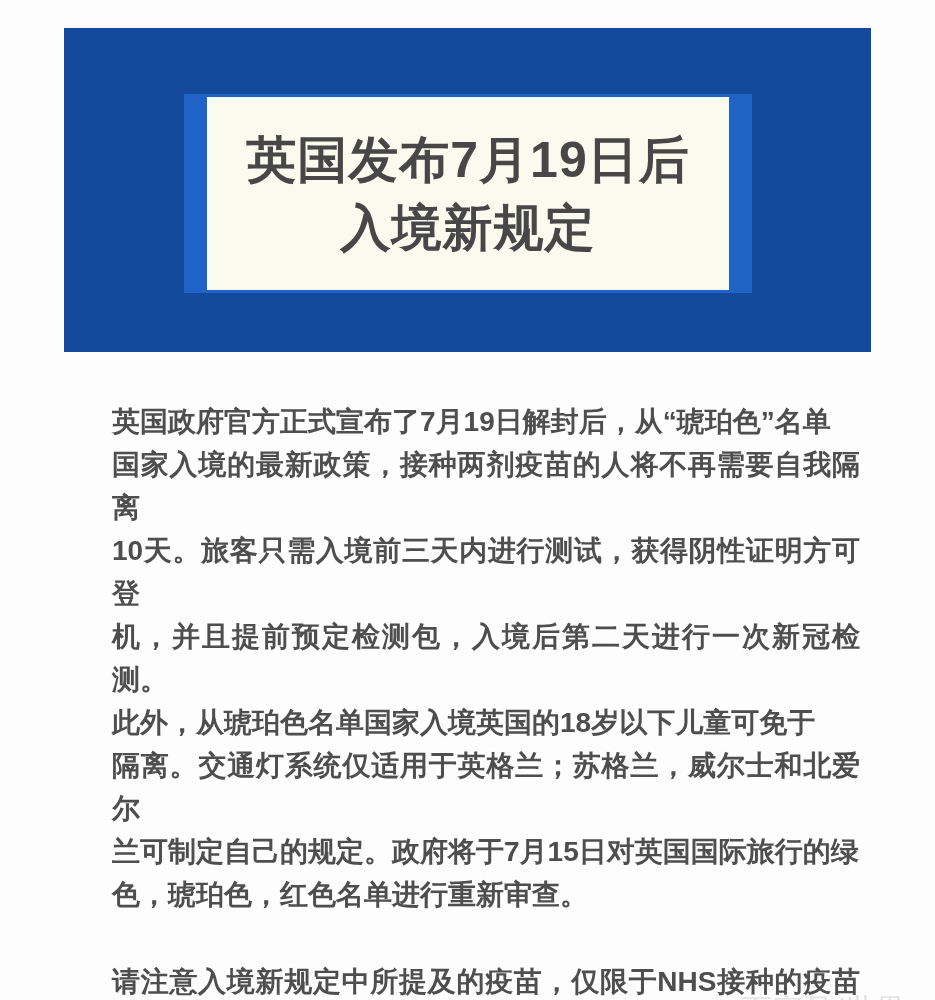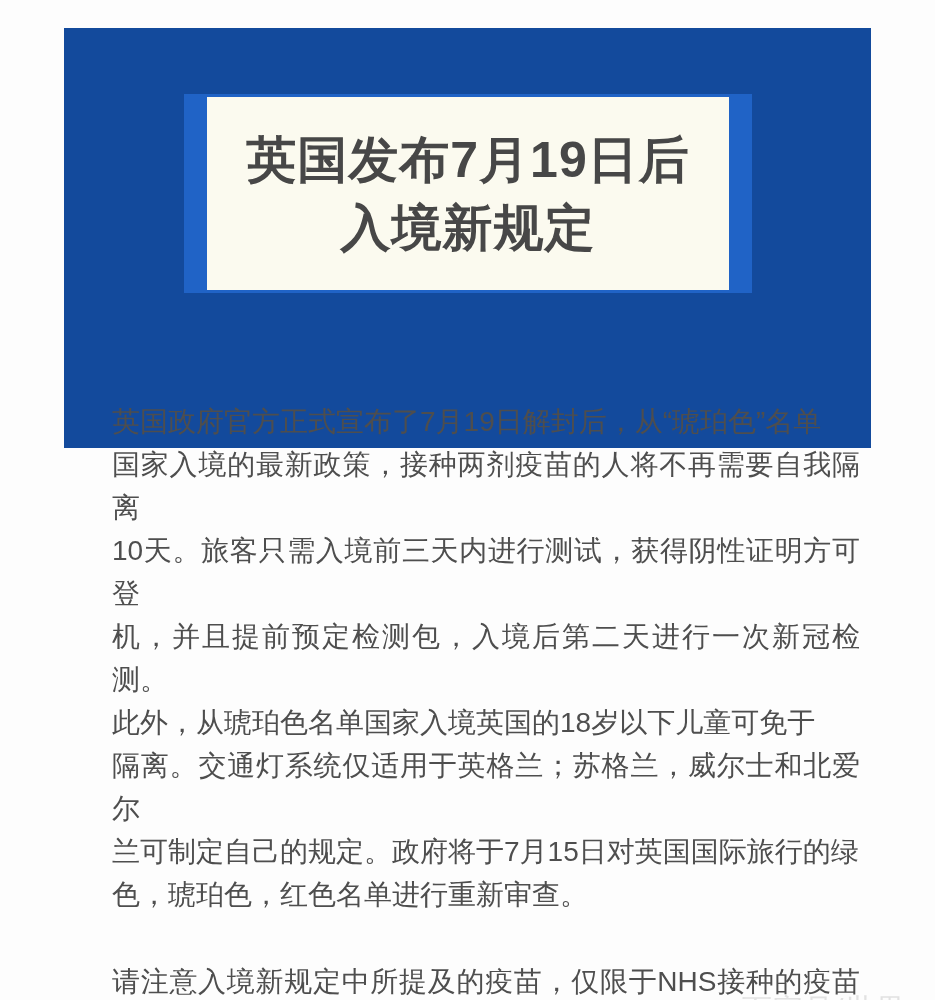--- a/index.html
+++ b/index.html
@@ -19,21 +19,21 @@
     position: relative;
     overflow: hidden;
     background: var(--page);
     font-family: "Liberation Sans", sans-serif;
   }
   .banner {
     position: absolute;
     left: 64px;
     top: 28px;
     width: 807px;
-    height: 420px;
+    height: 324px;
     background: var(--banner);
   }
   .accent-underlay {
     position: absolute;
     left: 120px;
     top: 66px;
     width: 568px;
     height: 199px;
     background: var(--accent);
   }
@@ -62,20 +62,21 @@
     left: 112px;
     top: 400px;
     width: 748px;
     color: var(--body-text);
     font-size: 28px;
     line-height: 43px;
     text-align: justify;
   }
   .para {
     white-space: pre-line;
+    font-weight: bold;
   }
   .para + .para {
     margin-top: 44px;
   }
   .watermark {
     position: absolute;
     left: 742px;
     top: 958px;
     font-size: 30px;
     letter-spacing: 1px;

